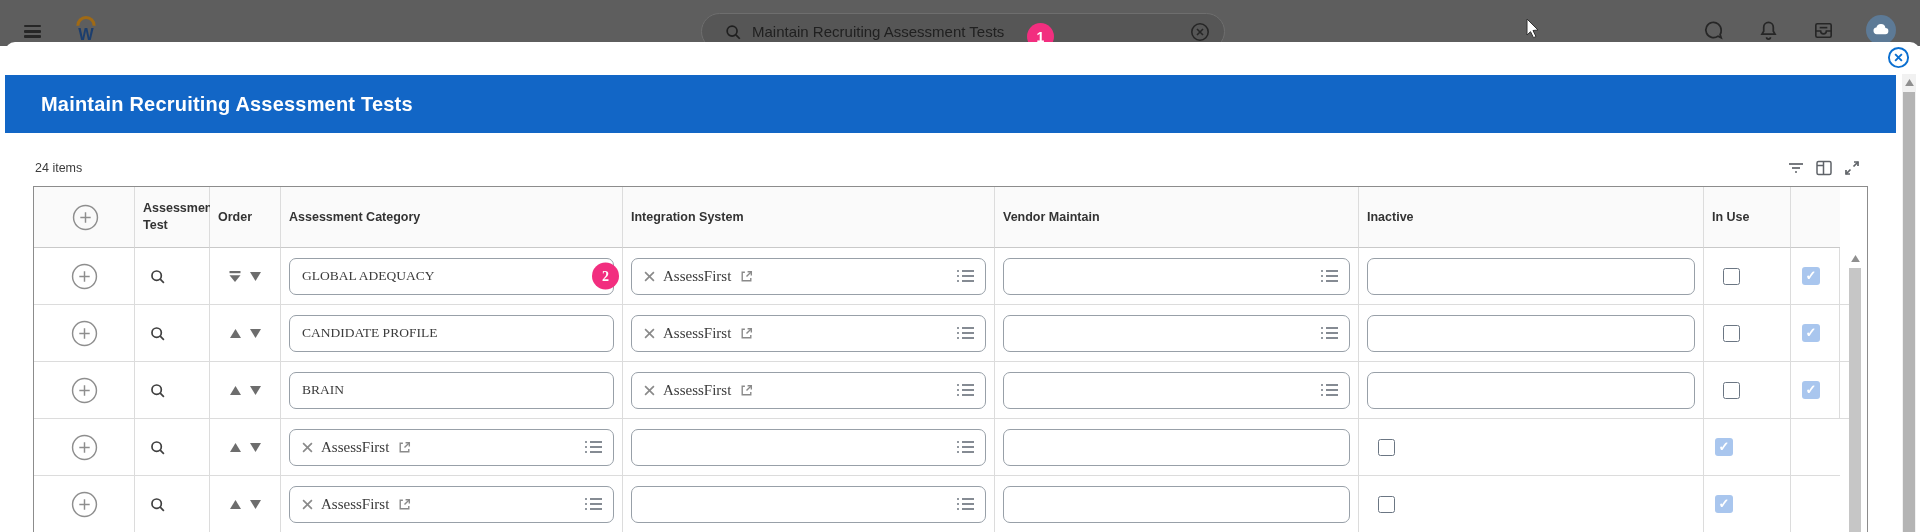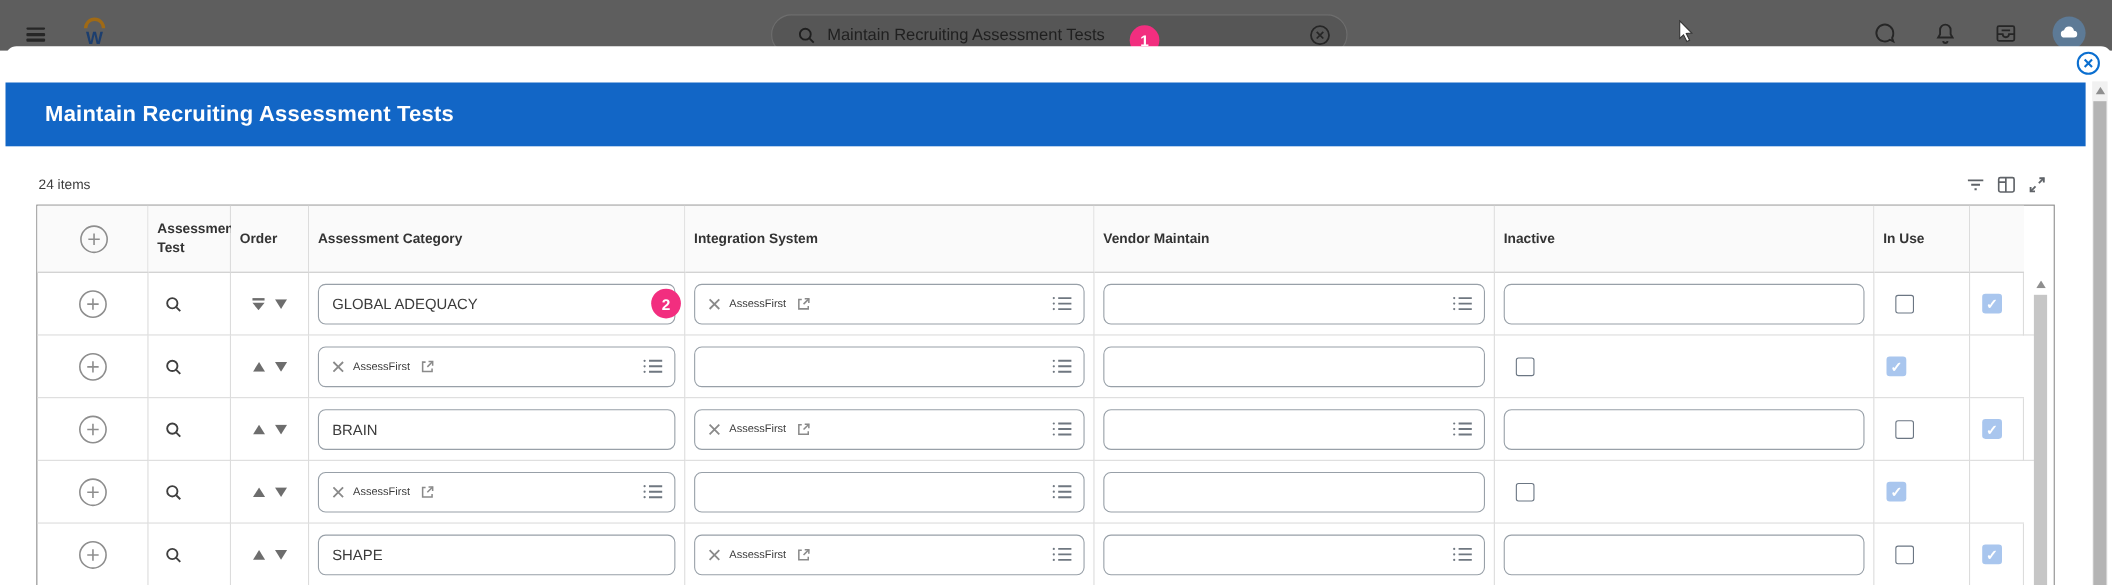--- a/index.html
+++ b/index.html
@@ -46,33 +46,33 @@
 
   
   .gridtable { position:absolute; left:28px; top:144px; width:1835px; border:1px solid #8c8c8c; background:#fff; }
   .trow { display:grid; grid-template-columns:101px 75px 71px 342px 372px 364px 345px 87px 49px 17px; }
   .trow > div { border-right:1px solid #dcdcdc; border-bottom:1px solid #dcdcdc; position:relative;
     display:flex; align-items:center; }
   .trow > div:last-child { border-right:none; }
   .thead > div { background:#fafafa; border-bottom:1px solid #c9c9c9; color:#333; font-size:12.5px;
     font-weight:bold; padding:4px 6px 4px 8px; line-height:1.35; }
   .thead { height:61px; }
-  .tbody-row { height:57px; }
+  .tbody-row { height:57px;font-family:Liberation Serif, serif; }
   .cell-center { justify-content:center; }
   .plus-btn { width:27px; height:27px; cursor:pointer; margin:0 auto; }
   .mag-cell { width:17px; height:17px; color:#3f3f3f; margin-left:14px; cursor:pointer; }
   .order-wrap { display:flex; gap:9px; align-items:center; margin:0 auto; }
   .ord { cursor:pointer; display:block; }
   .wd-input { height:37px; background:#fff; border:1px solid #98a0a8; border-radius:7px;
     width:calc(100% - 16px); margin:0 8px; display:flex; align-items:center; position:relative; }
   .wd-input input { border:none; outline:none; background:transparent; font-size:13.5px; color:#3b3b3b;
     padding:0 12px; width:100%; font-family:inherit; }
   .chip { display:flex; align-items:center; gap:8px; margin-left:12px; }
   .chip .x { width:11px; height:11px; cursor:pointer; }
-  .chip .label { font-size:10px; color:#3b3b3b; }
+  .chip .label { font-size:15px; color:#3b3b3b; }
   .chip .ext { width:15px; height:15px; cursor:pointer; }
   .prompt-icon { position:absolute; right:10px; top:50%; transform:translateY(-50%);
     width:19px; height:16px; cursor:pointer; }
   .badge-2 { position:absolute; right:-6px; top:50%; transform:translateY(-50%); width:27px; height:27px; }
   .checkbox { width:17px; height:17px; border:1.6px solid #6b7683; border-radius:2.5px;
     background:#fff; margin-left:19px; cursor:pointer; }
   .inuse-box { width:18px; height:18px; border-radius:3px; margin-left:11px; position:relative; }
   .inuse-box.checked { background:#a9c6ee; }
   .inuse-box.checked::after { content:"\2713"; position:absolute; left:0; top:0; width:100%; height:100%;
     display:flex; align-items:center; justify-content:center; color:#fff; font-size:13px; font-weight:bold; }
@@ -287,20 +287,26 @@
         <svg class="ord order-up" width="11" height="9" viewBox="0 0 10 8">
           <path d="M5 0l5 8H0z" fill="#6d6d6d"></path>
         </svg>
         <svg class="ord" width="11" height="9" viewBox="0 0 10 8">
           <path d="M5 8L0 0h10z" fill="#6d6d6d"></path>
         </svg>
       </div>
     </div>
     <div>
       <div class="wd-input">
+        <input type="text" value="CANDIDATE PROFILE" style="">
+
+      </div>
+    </div>
+    <div>
+      <div class="wd-input">
         <div class="chip">
           <svg class="x" viewBox="0 0 10 10" stroke="#8a8a8a" stroke-width="1.5" fill="none">
             <path d="M1 1l8 8M9 1L1 9"></path>
           </svg>
           <span class="label">AssessFirst</span>
           <svg class="ext" viewBox="0 0 14 14" fill="none" stroke="#8a8a8a" stroke-width="1.3">
             <path d="M5.5 3H3v8h8V8.5"></path>
                     <path d="M8 2.5h3.5V6"></path>
                     <path d="M11.5 2.5L7 7"></path>
           </svg>
@@ -515,26 +521,20 @@
         <svg class="ord order-up" width="11" height="9" viewBox="0 0 10 8">
           <path d="M5 0l5 8H0z" fill="#6d6d6d"></path>
         </svg>
         <svg class="ord" width="11" height="9" viewBox="0 0 10 8">
           <path d="M5 8L0 0h10z" fill="#6d6d6d"></path>
         </svg>
       </div>
     </div>
     <div>
       <div class="wd-input">
-        <input type="text" value="SHAPE" style="">
-
-      </div>
-    </div>
-    <div>
-      <div class="wd-input">
         <div class="chip">
           <svg class="x" viewBox="0 0 10 10" stroke="#8a8a8a" stroke-width="1.5" fill="none">
             <path d="M1 1l8 8M9 1L1 9"></path>
           </svg>
           <span class="label">AssessFirst</span>
           <svg class="ext" viewBox="0 0 14 14" fill="none" stroke="#8a8a8a" stroke-width="1.3">
             <path d="M5.5 3H3v8h8V8.5"></path>
                     <path d="M8 2.5h3.5V6"></path>
                     <path d="M11.5 2.5L7 7"></path>
           </svg>

